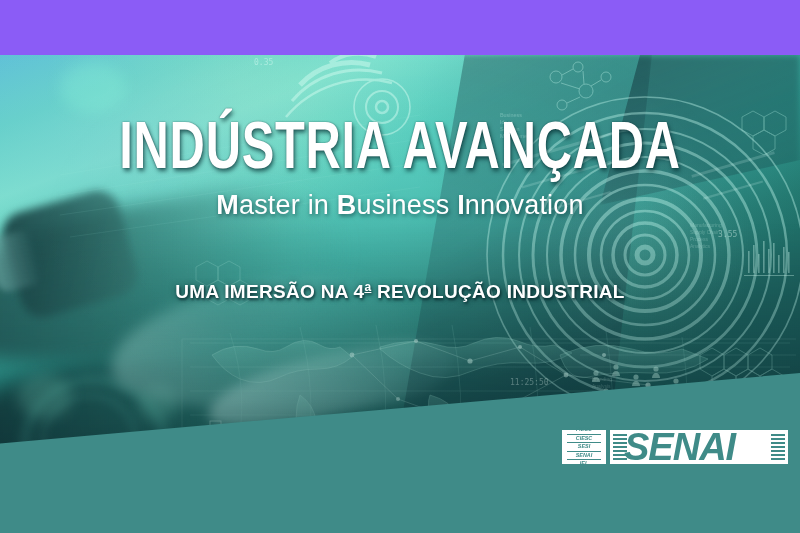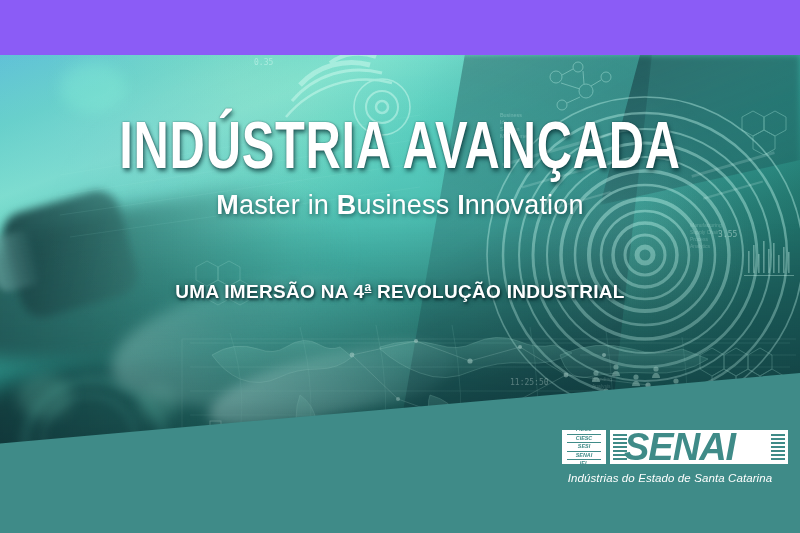--- a/index.html
+++ b/index.html
@@ -707,17 +707,16 @@
             <i></i>
             <i></i>
             <i></i>
             <i></i>
             <i></i>
         </div>
       </div>
     </div>
 
     <div class="logo-tagline">
-      <div>Indústrias do Estado de Santa Catarina</div>
     </div>
   </div>
 
 </div>
 
 </body></html>

